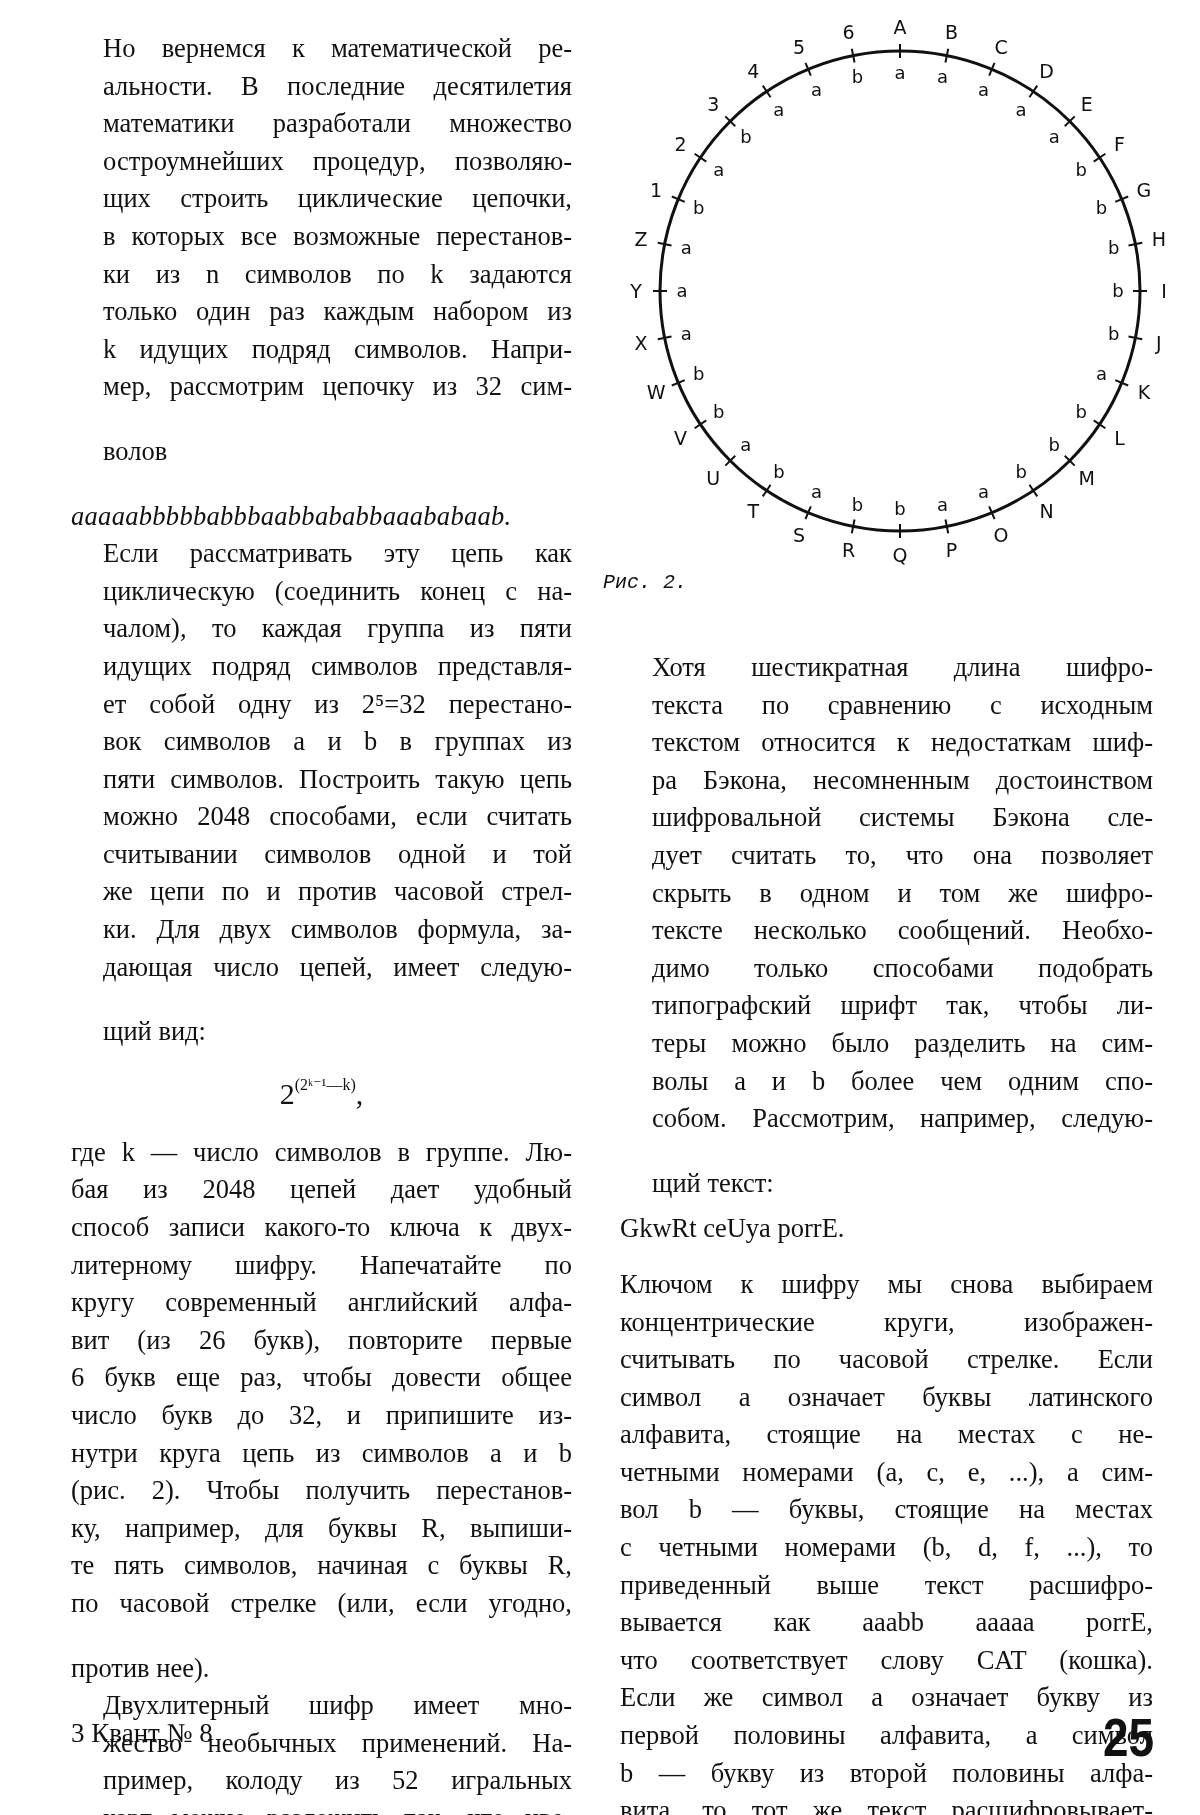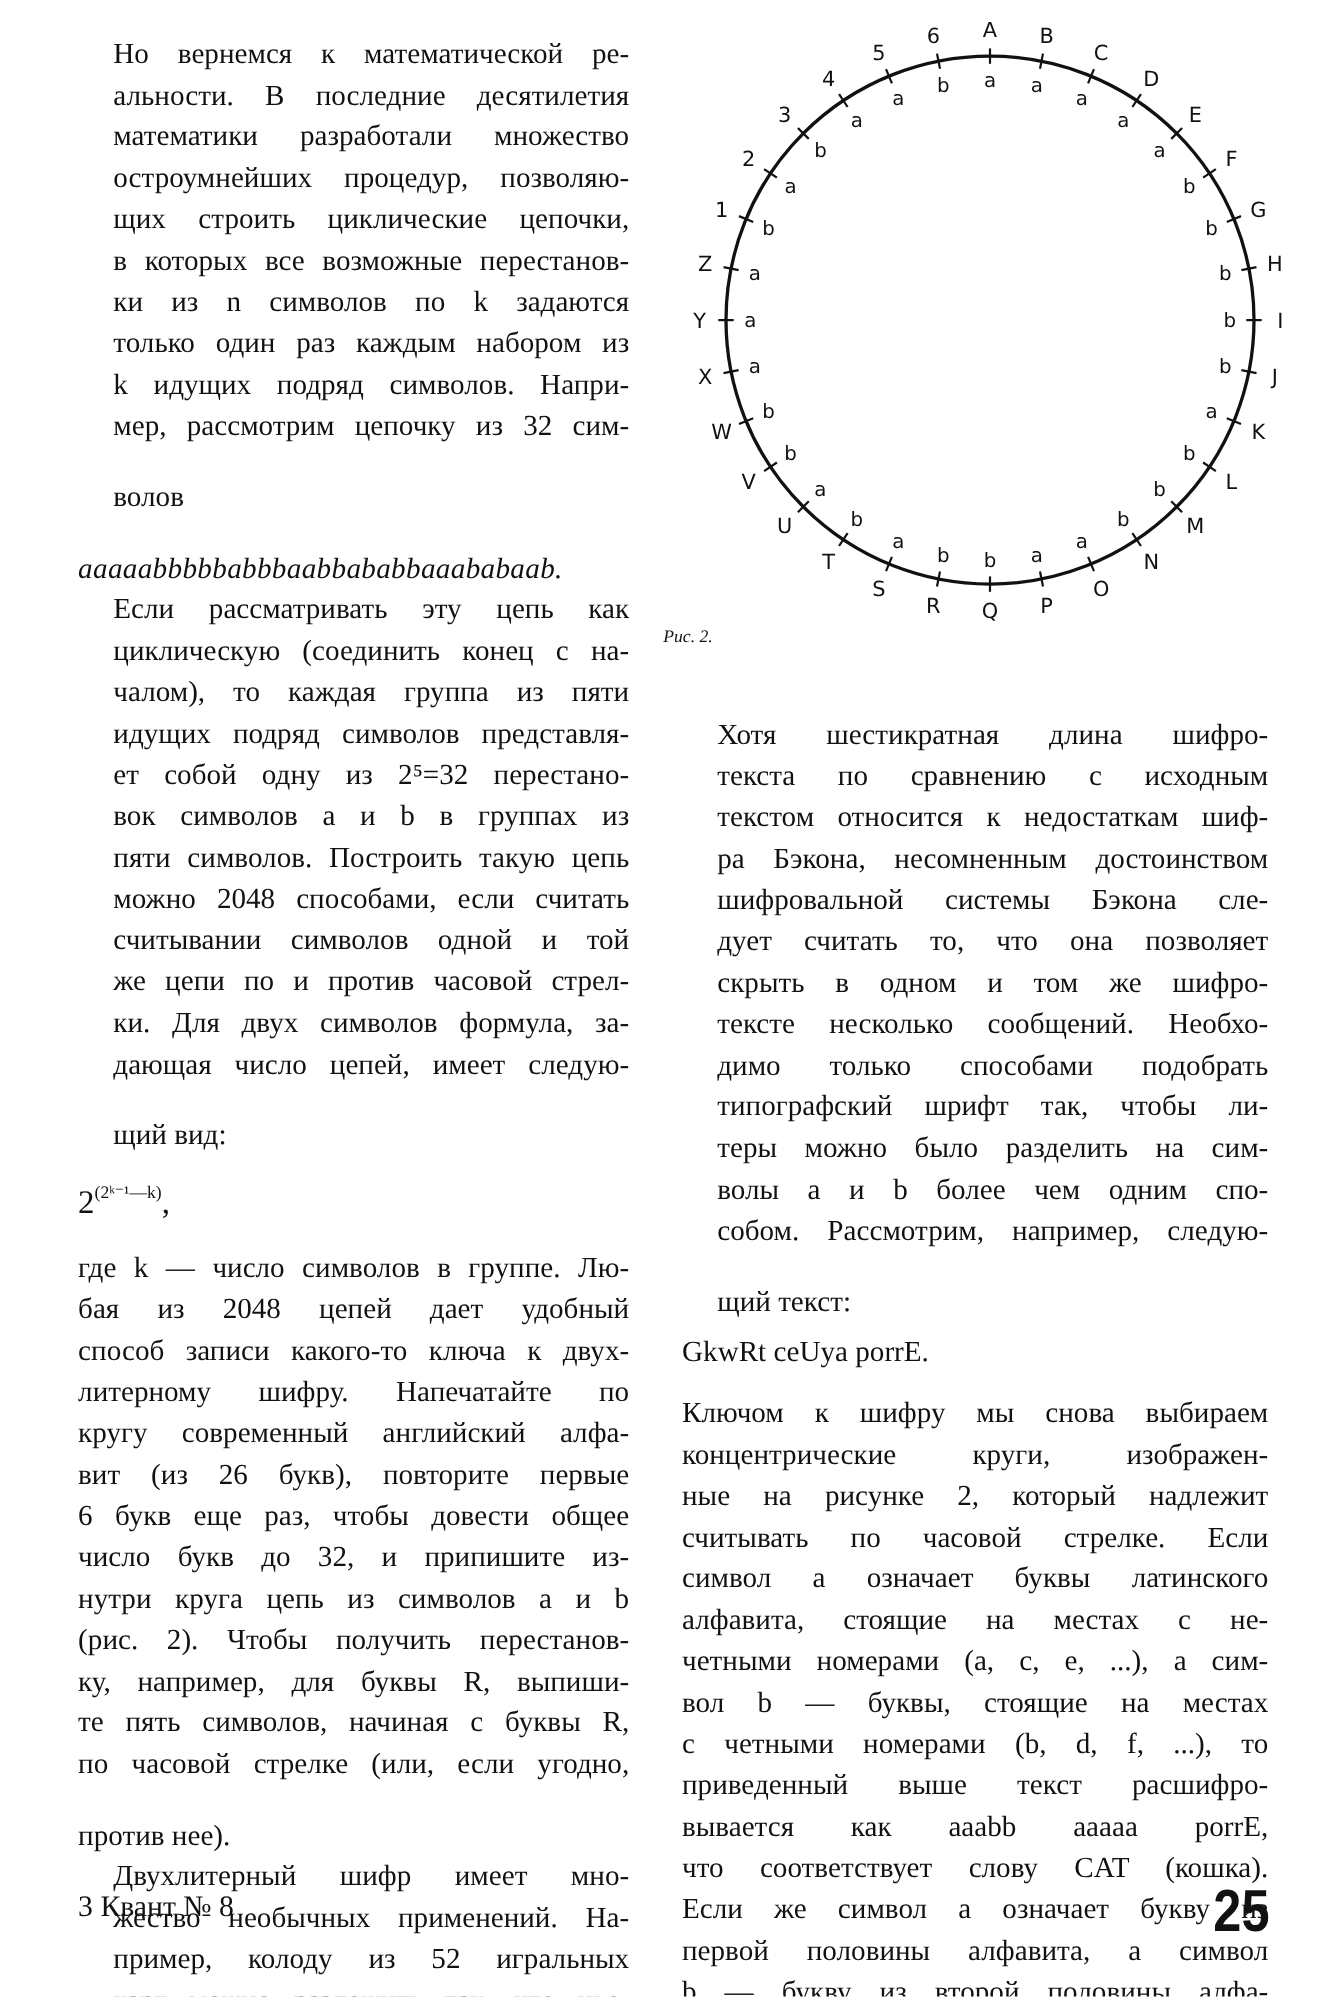--- a/index.html
+++ b/index.html
@@ -16,35 +16,35 @@
     text-align: justify;
     hyphens: none;
   }
   .col-left { left: 71px; top: 30px; width: 501px; }
   .col-right { left: 620px; top: 649px; width: 533px; }
   .col p { margin: 0; text-indent: 0; }
   .col p.indent { text-indent: 32px; }
   .col .line { display: block; text-align-last: justify; }
   .col .line.last { text-align-last: left; margin-top: 27px; }
   .formula {
-    text-align: left; margin: 14px 0 20px 0; line-height: 40px; font-size: 30px;
+    text-align: center; margin: 14px 0 20px 0; line-height: 40px; font-size: 30px;
   }
   .formula sup { font-size: 16px; vertical-align: 14px; }
   .cipher-example {
     text-align: left; margin: 8px 0 18px 0;
   }
   .chain { font-style: italic; letter-spacing: 0.3px; }
 
   #figure { position: absolute; left: 590px; top: 20px; width: 590px; height: 560px; }
   #figure svg { width: 590px; height: 560px; }
   .fig-label { font-family: "DejaVu Sans", "Liberation Sans", sans-serif; font-size: 19px; fill: #111; }
   .fig-sym { font-family: "DejaVu Sans", "Liberation Sans", sans-serif; font-size: 18px; fill: #111; }
   .caption {
     position: absolute; left: 603px; top: 571px;
-    font-family: Liberation Serif, serif; font-style: italic; font-size: 16px;
+    font-family: Liberation Mono, monospace; font-style: italic; font-size: 20px;
   }
   .footer-left {
     position: absolute; left: 71px; top: 1718px;
     font-family: "Liberation Serif", "DejaVu Serif", serif; font-size: 27px;
   }
   .page-number {
     position: absolute; left: 1103px; top: 1706px;
     font-family: "Liberation Sans", "DejaVu Sans", sans-serif; font-weight: bold; font-size: 54px;
     transform: scaleX(0.85); transform-origin: left top;
   }
@@ -230,21 +230,20 @@
       <span class="line">типографский шрифт так, чтобы ли-</span>
       <span class="line">теры можно было разделить на сим-</span>
       <span class="line">волы a и b более чем одним спо-</span>
       <span class="line">собом. Рассмотрим, например, следую-</span>
       <span class="line last">щий текст:</span>
     </p>
   <div class="cipher-example">GkwRt ceUya porrE.</div>
   <p id="rp2">
       <span class="line">Ключом к шифру мы снова выбираем</span>
       <span class="line">концентрические круги, изображен-</span>
-      <span class="line">ные на рисунке 2, который надлежит</span>
       <span class="line">считывать по часовой стрелке. Если</span>
       <span class="line">символ a означает буквы латинского</span>
       <span class="line">алфавита, стоящие на местах с не-</span>
       <span class="line">четными номерами (a, c, e, ...), а сим-</span>
       <span class="line">вол b — буквы, стоящие на местах</span>
       <span class="line">с четными номерами (b, d, f, ...), то</span>
       <span class="line">приведенный выше текст расшифро-</span>
       <span class="line">вывается как aaabb aaaaa porrE,</span>
       <span class="line">что соответствует слову CAT (кошка).</span>
       <span class="line">Если же символ a означает букву из</span>

